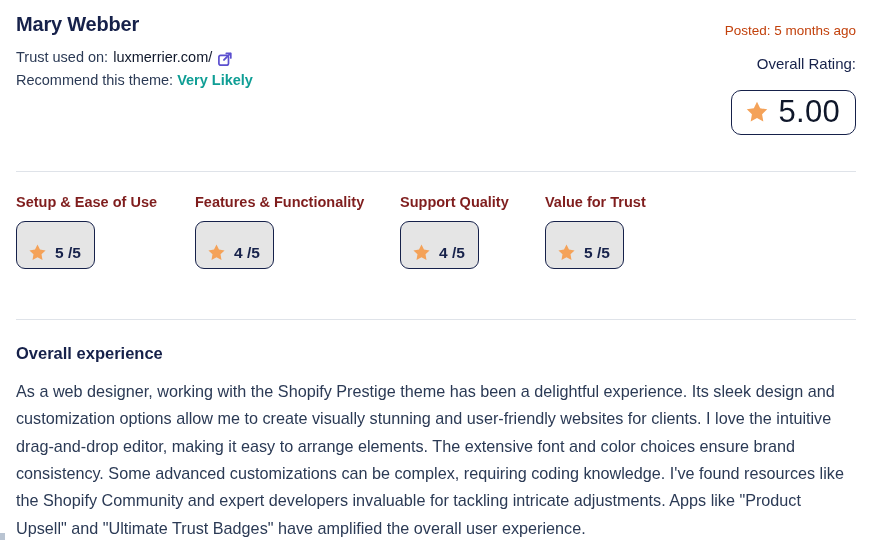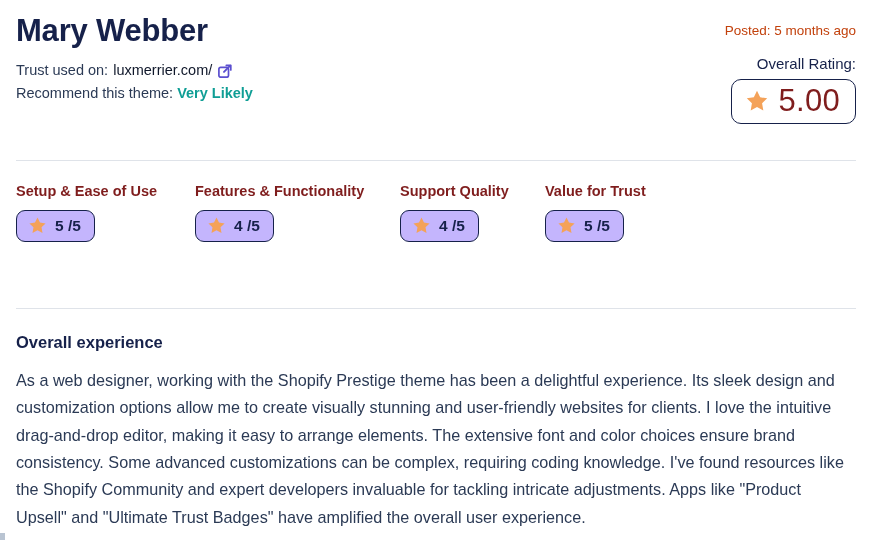--- a/index.html
+++ b/index.html
@@ -29,21 +29,21 @@
     position: relative;
     display: flex;
     justify-content: space-between;
     align-items: flex-start;
     padding-top: 13px;
   }
 
   .header-left { }
 
   .reviewer-name {
-    font-size: 31px;
+    font-size: 20px;
     font-weight: bold;
     color: #16214a;
     line-height: 1.15;
     margin: 0 0 10px 0;
     letter-spacing: -0.2px;
   }
 
   .meta-line {
     font-size: 14.5px;
     color: #2b3a55;
@@ -79,41 +79,41 @@
     font-size: 13.5px;
     color: #c2410c;
     line-height: 1.2;
     margin-bottom: 16px;
     margin-top: 8px;
   }
 
   .overall-rating-label {
     font-size: 15px;
     color: #16214a;
-    margin-bottom: 7px;
+    margin-bottom: 18px;
   }
 
   .overall-badge {
     display: inline-flex;
     align-items: center;
     justify-content: center;
     gap: 9px;
     border: 1.6px solid #16214a;
     border-radius: 10px;
     padding: 5px 15px 7px 13px;
     background: #fff;
     min-width: 92px;
   }
 
   .overall-badge .star { width: 24px; height: 24px; }
 
   .overall-score {
     font-size: 31px;
     font-weight: 500;
-    color: #7f1d1d;
+    color: #0f172a;
     line-height: 1;
     letter-spacing: 0.3px;
   }
 
   
   .divider {
     height: 1px;
     background: #dfe3e9;
     border: 0;
     margin: 0;
@@ -144,22 +144,22 @@
     white-space: nowrap;
     font-weight: bold;
   }
 
   .category-badge {
     display: inline-flex;
     align-items: center;
     gap: 8px;
     border: 1.5px solid #16214a;
     border-radius: 9px;
-    padding: 5px 13px 6px 11px;
-    background: #c4b5fd;
+    padding: 21px 13px 6px 11px;
+    background: #e5e5e5;
   }
 
   .category-badge .star { width: 19px; height: 19px; }
 
   .category-score {
     font-size: 15.5px;
     font-weight: bold;
     color: #16214a;
     line-height: 1;
     white-space: nowrap;

